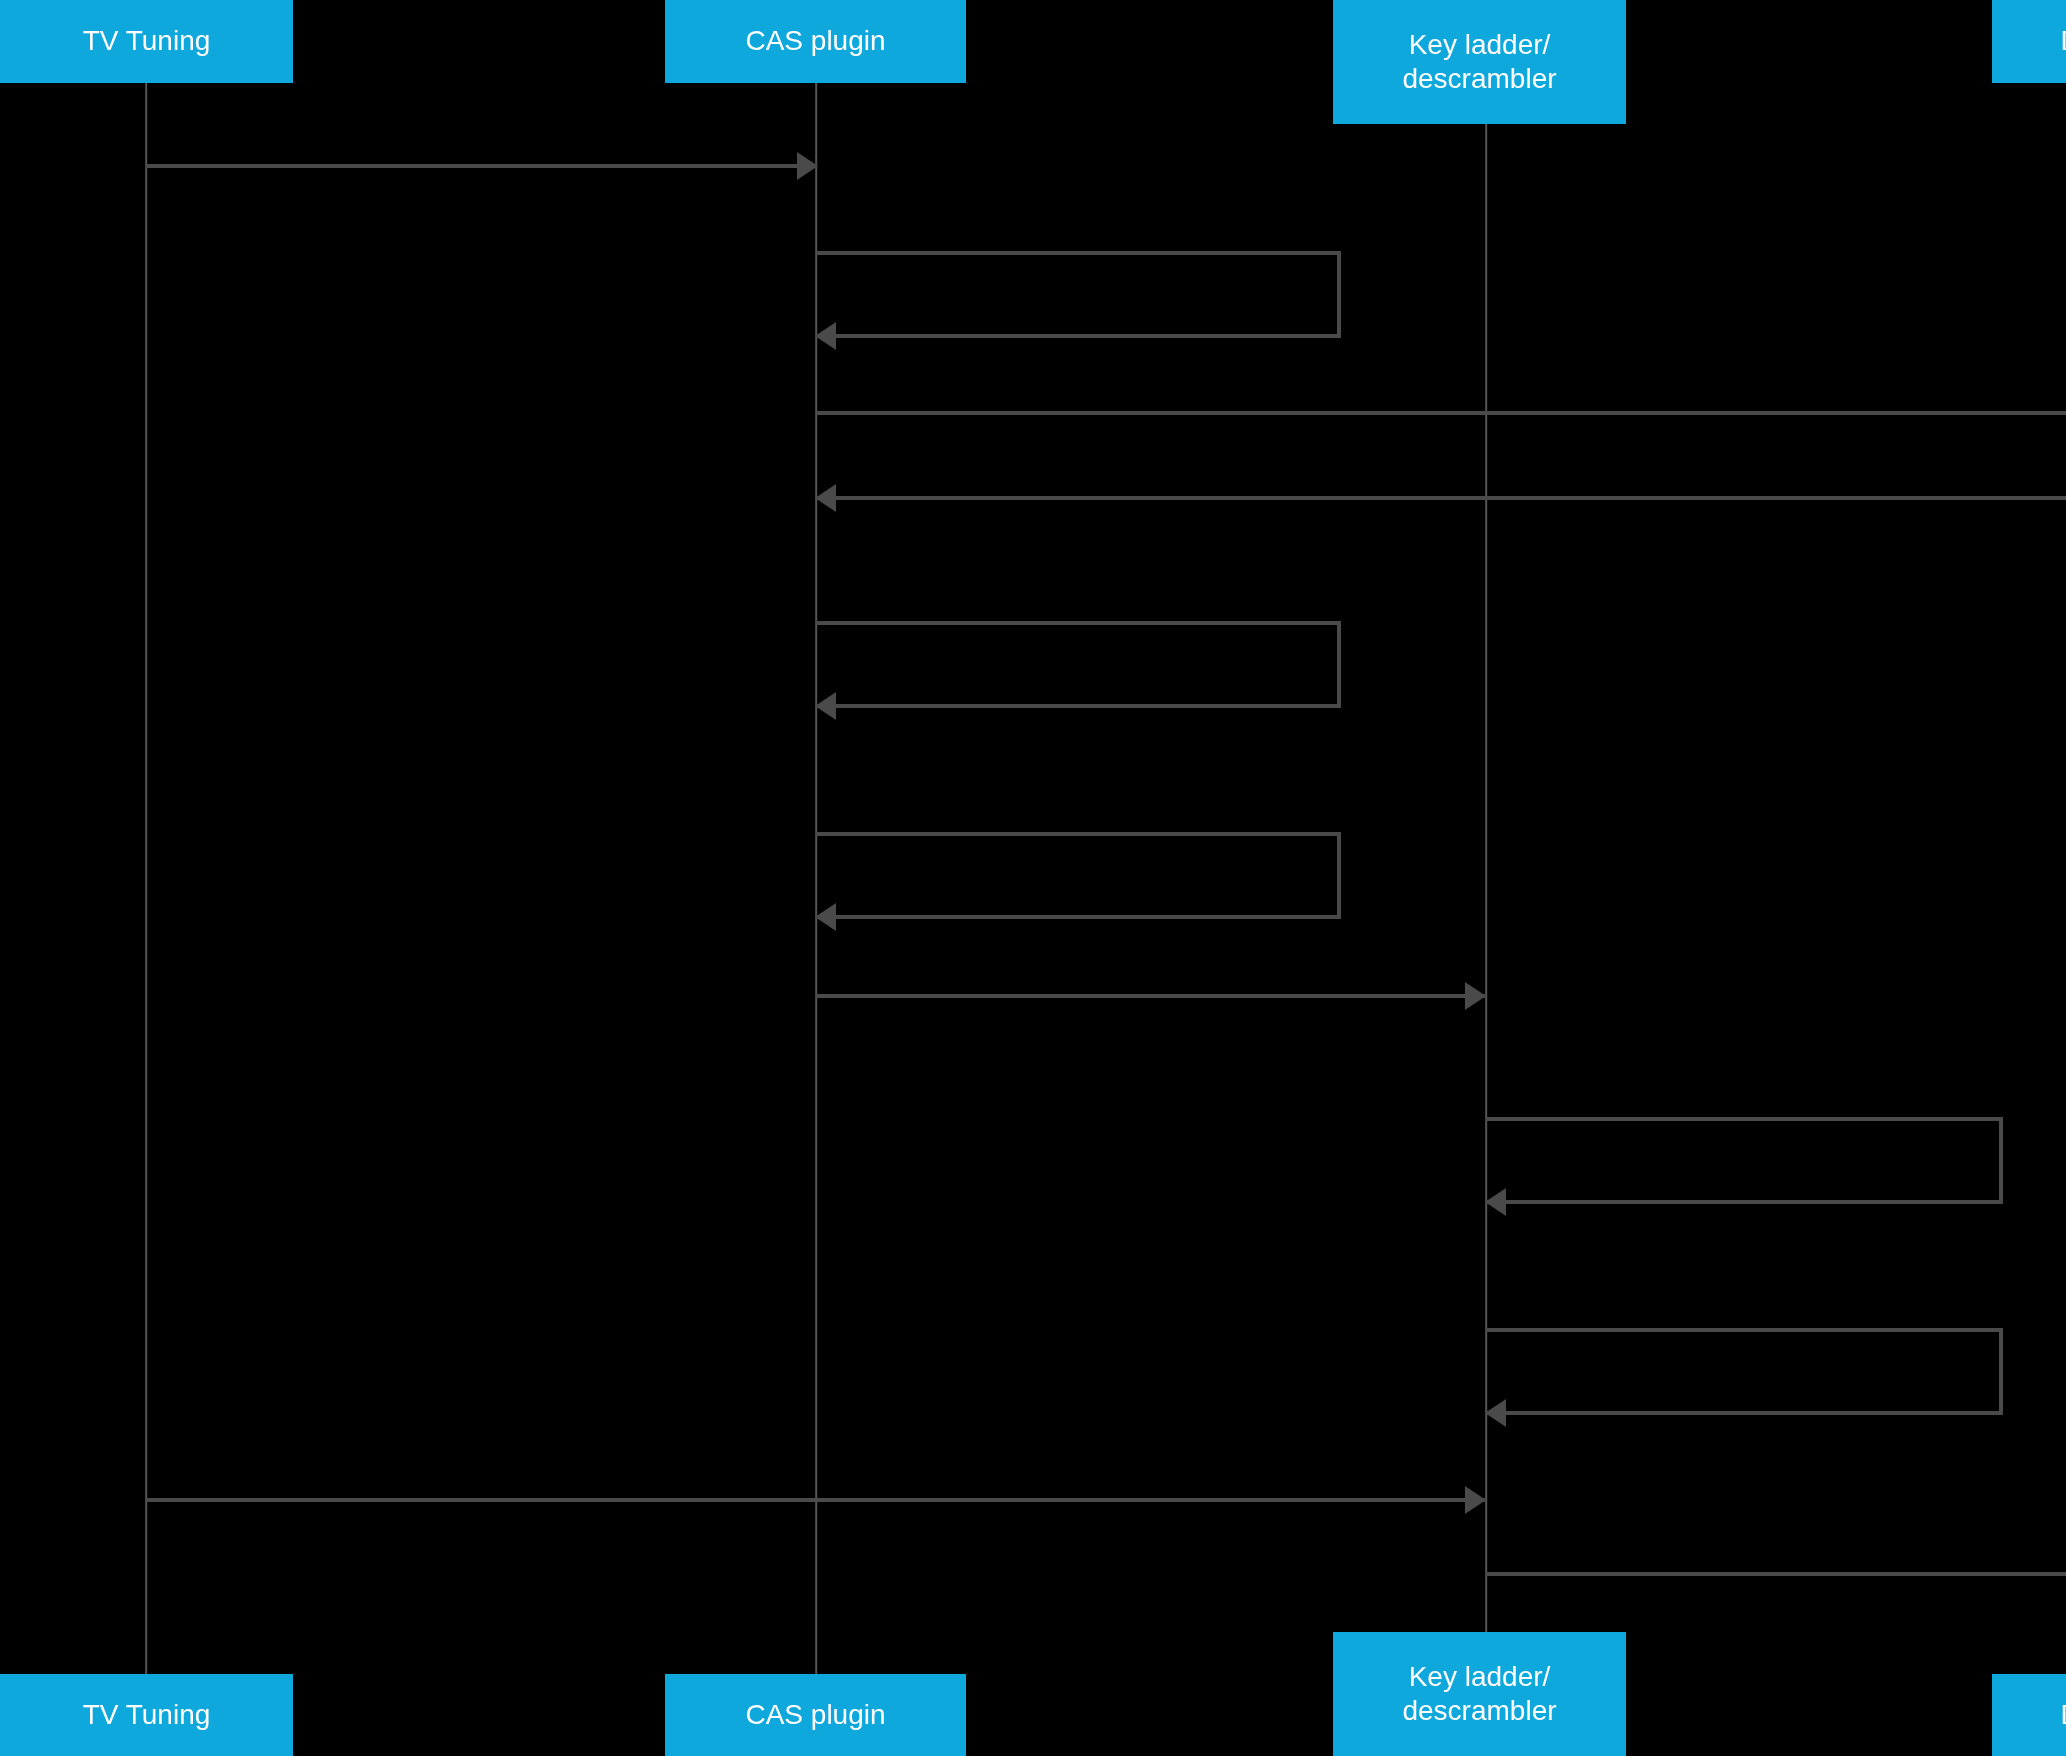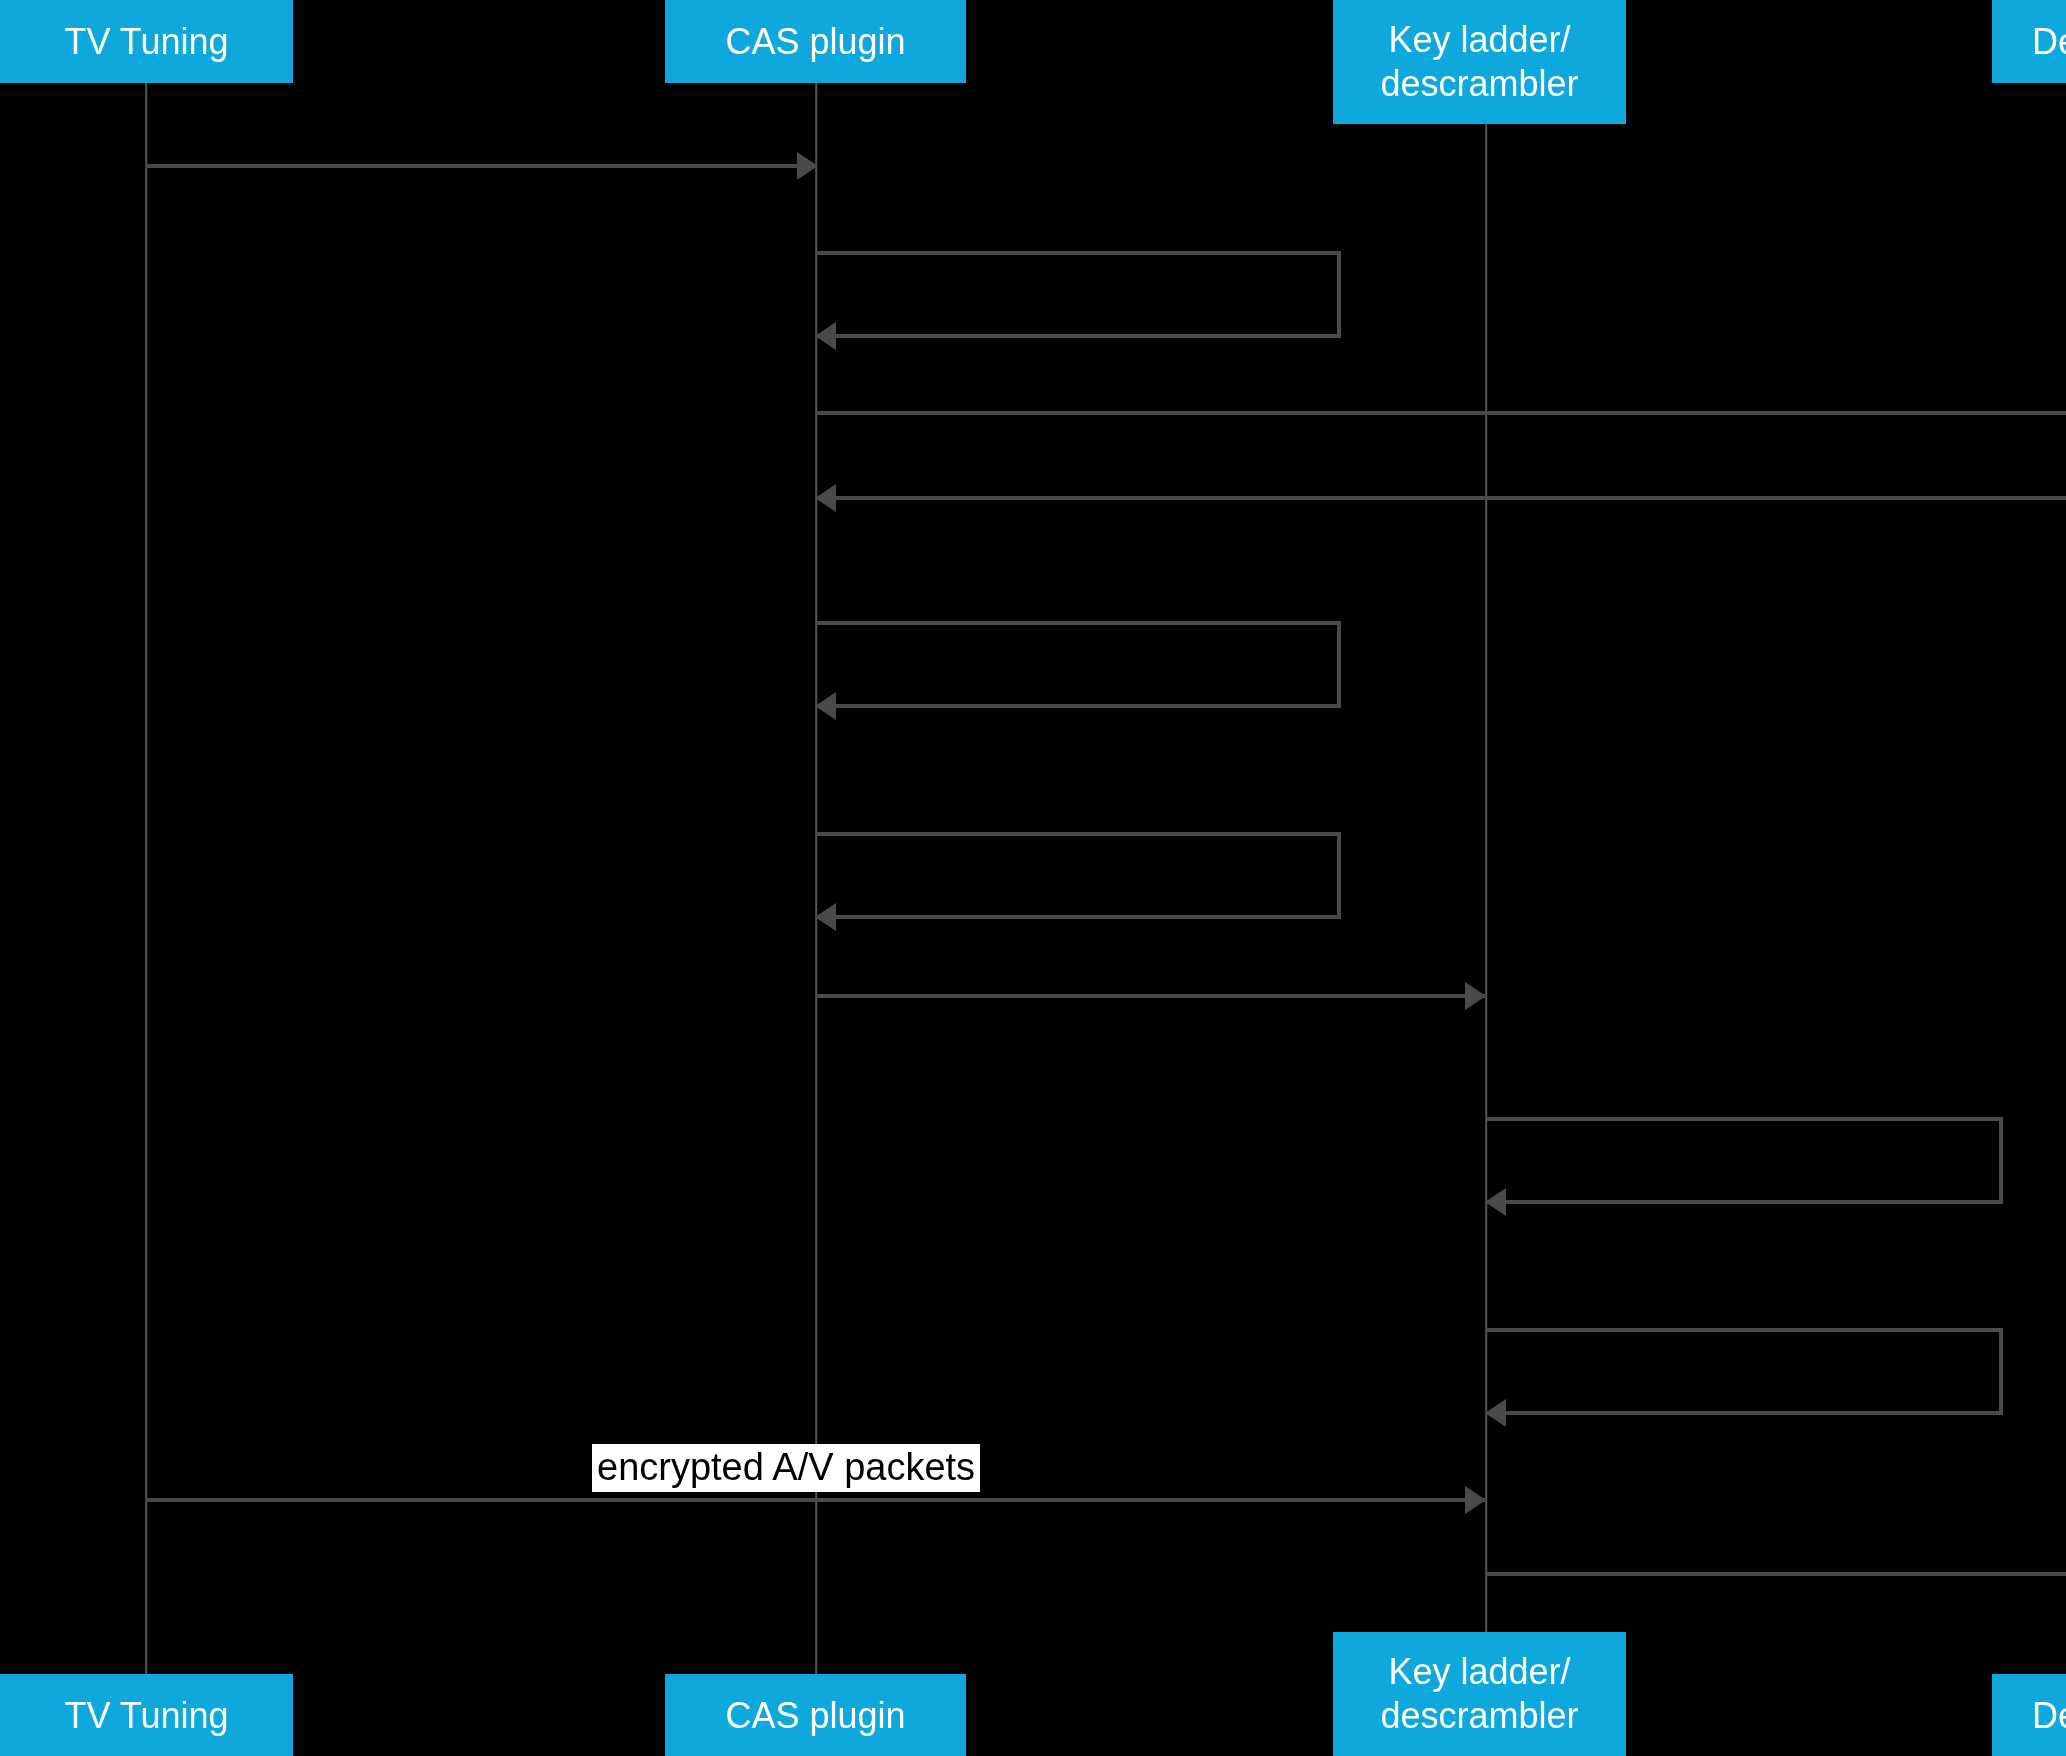--- a/index.html
+++ b/index.html
@@ -25,21 +25,21 @@
     transform: translateX(-0.8px);
   }
   .participant {
     position: absolute;
     background: #0FA8DC;
     color: #FFFFFF;
     display: flex;
     align-items: center;
     justify-content: center;
     text-align: center;
-    font-size: 36px;
+    font-size: 28px;
     line-height: 1.22;
     font-family: "Liberation Sans", sans-serif;
     box-sizing: border-box;
     padding: 0 7.4px;
     white-space: pre-line;
     z-index: 5;
   }
   .msg {
     position: absolute;
     height: 4.1px;
@@ -174,21 +174,20 @@
   <div class="selfcall" style="left:1486px; top:1328px; width:517px; height:87px;">
     <span class="seg-top"></span>
     <span class="seg-right"></span>
     <span class="seg-bottom"></span>
     <span class="head left"></span>
   </div>
 
   <div class="msg" style="left:146px; top:1498px; width:1339px;">
     <span class="head right"></span>
   </div>
-  <div class="msg-label" style="left:592px; top:1444px;">encrypted A/V packets</div>
 
   <div class="msg" style="left:1486px; top:1572px; width:673px;">
     
   </div>
 
   <div class="participant" style="left:0px; top:1674px; width:293px; height:83px;">TV Tuning</div>
 
   <div class="participant" style="left:665px; top:1674px; width:301px; height:83px;">CAS plugin</div>
 
   <div class="participant" style="left:1333px; top:1632px; width:293px; height:124px;">Key ladder/

